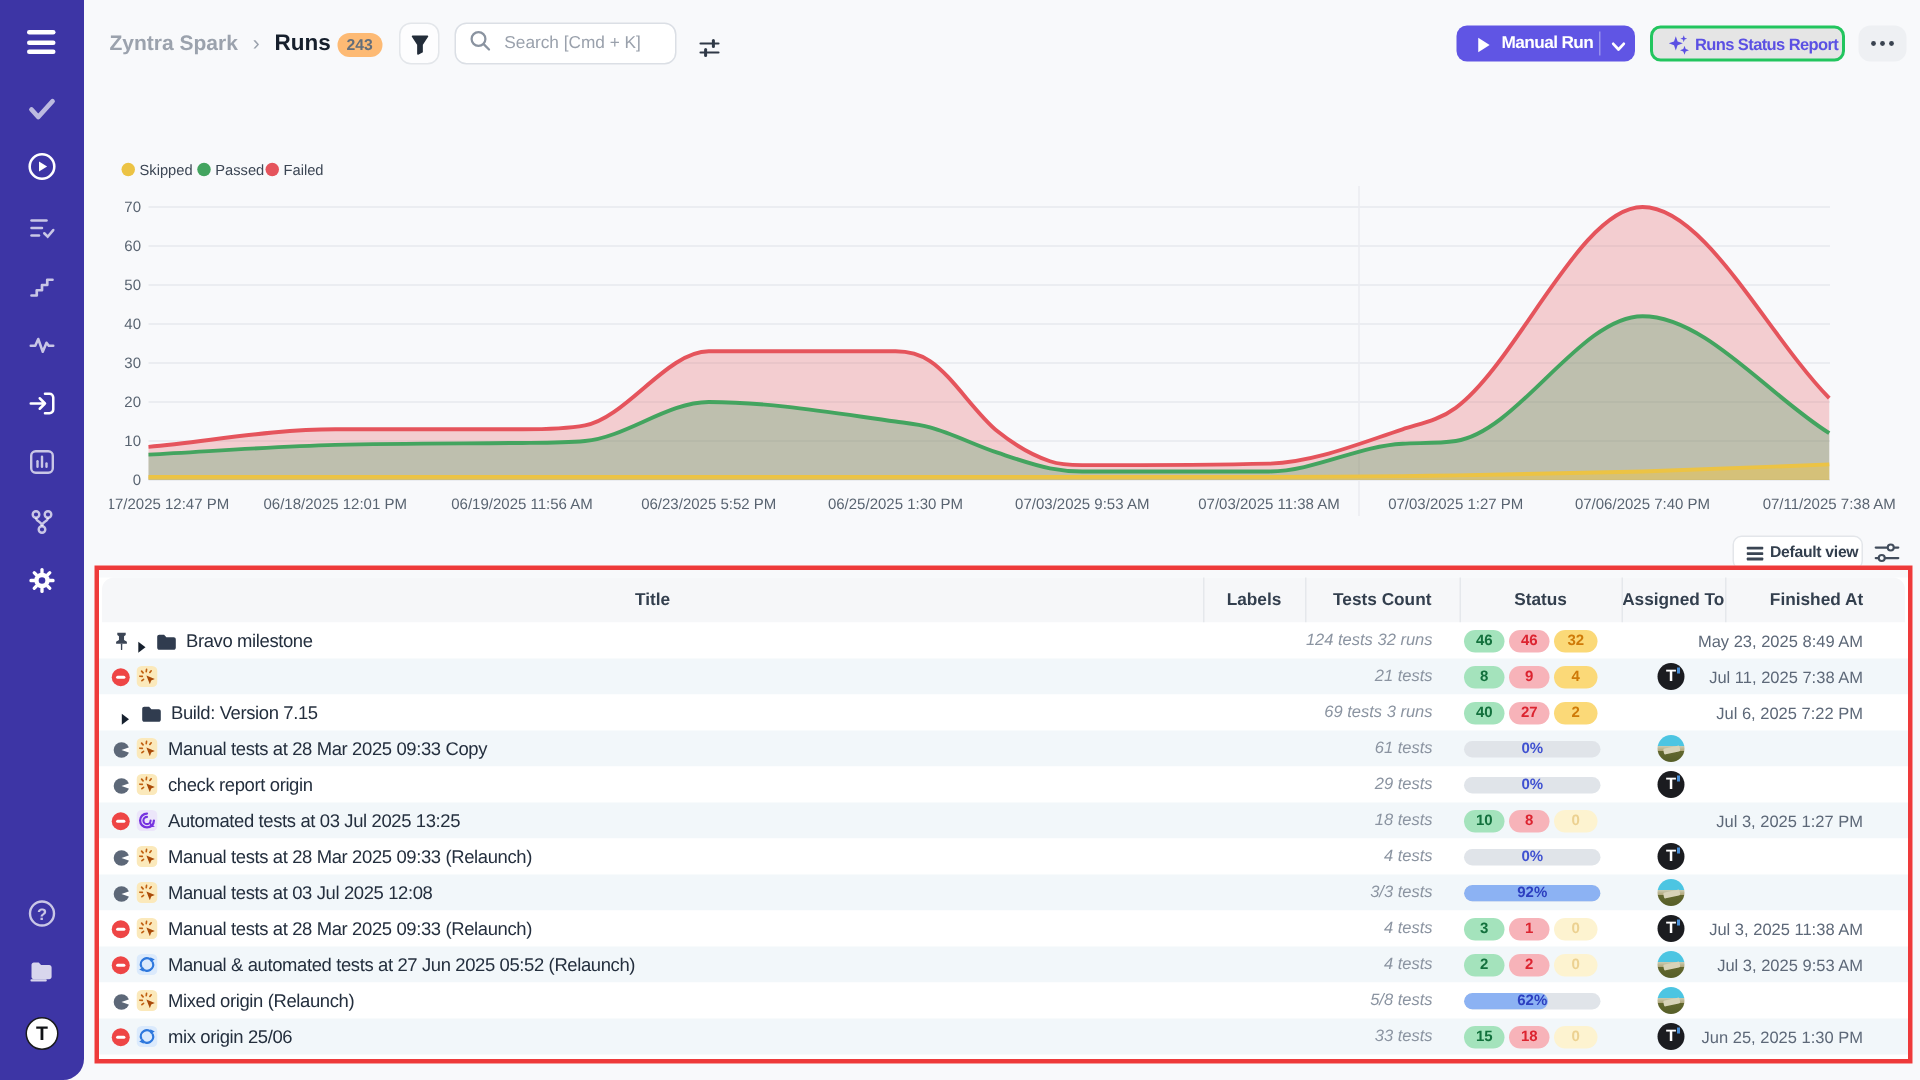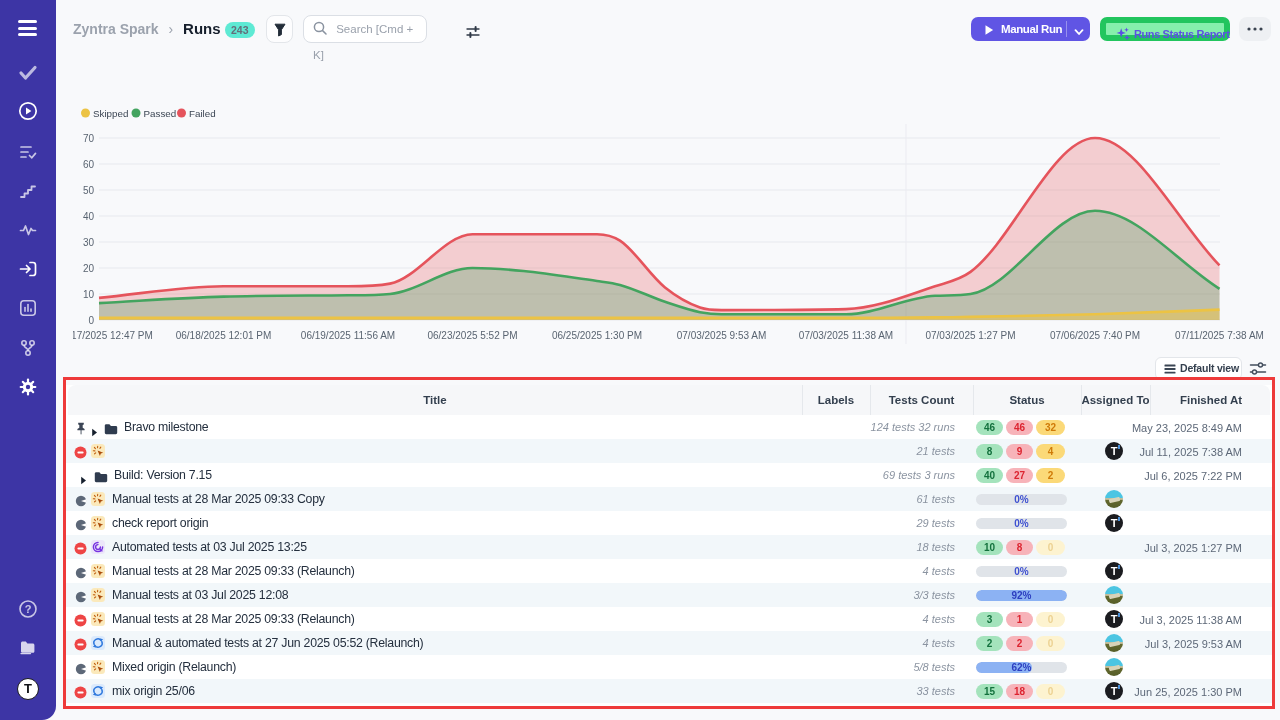--- a/index.html
+++ b/index.html
@@ -8,31 +8,31 @@
 
 #sidebar { position:absolute; left:0; top:0; width:56px; height:720px; background:#3d35a5; border-radius:0 0 14px 0; z-index:5; }
 #burger { position:absolute; left:18px; top:20px; width:19px; }
 #burger i { display:block; height:3px; background:#fff; border-radius:2px; margin-bottom:3.6px; }
 .sbi { position:absolute; left:18px; width:20px; height:20px; }
 #sbavatar { position:absolute; left:17px; top:678px; width:22px; height:22px; border-radius:50%; background:#fff; border:1.5px solid #191a1e; text-align:center; font-weight:bold; font-size:13px; color:#101216; line-height:19px; }
 
 #crumbs { position:absolute; left:73px; top:20px; font-size:14px; color:#9ba2ad; font-weight:bold; white-space:nowrap; }
 #crumbs .sep { margin:0 6px; color:#9ba2ad; font-weight:400; font-size:14px; }
 #crumbs .cur { color:#161f2c; font-weight:bold; font-size:15px; }
-#badge { position:absolute; left:225px; top:22px; background:#5eead4; color:#646e7a; font-size:10.5px; font-weight:bold; border-radius:9px; padding:2px 6px; }
+#badge { position:absolute; left:225px; top:22px; background:#fdba74; color:#646e7a; font-size:10.5px; font-weight:bold; border-radius:9px; padding:2px 6px; }
 #fbtn { position:absolute; left:266px; top:15px; width:27px; height:28px; background:#fdfdfe; border:1px solid #e3e6ea; border-radius:8px; text-align:center; padding-top:6px; }
-#search { position:absolute; left:303px; top:15px; width:124px; height:28px; background:#fff; border:1px solid #dbdfe5; border-radius:8px; font-size:11.5px; color:#9aa1ac; line-height:26px; padding-left:9px; }
+#search { position:absolute; left:303px; top:15px; width:148px; height:28px; background:#fff; border:1px solid #dbdfe5; border-radius:8px; font-size:11.5px; color:#9aa1ac; line-height:26px; padding-left:9px; }
 #search svg { vertical-align:-2px; margin-right:6px; }
 #mixer { position:absolute; left:466px; top:24px; }
 #btn-run { position:absolute; left:971px; top:17px; width:119px; height:24px; background:#6055e4; border-radius:7px; color:#fff; font-size:11.5px; font-weight:bold; letter-spacing:-0.4px; white-space:nowrap; }
 #btn-run .main { position:absolute; left:30px; top:0; height:24px; line-height:24px; }
 #btn-run .main svg { position:absolute; left:-17px; top:7px; }
 #btn-run .sep { position:absolute; left:95px; top:4px; bottom:4px; width:1px; background:rgba(255,255,255,0.35); }
 #btn-run .chev { position:absolute; left:103px; top:9px; }
-#btn-rep { position:absolute; left:1100px; top:17px; width:130px; height:24px; background:#86efac; border:6px solid #22c55e; border-radius:7px; color:#5b50e3; font-size:11px; font-weight:bold; letter-spacing:-0.4px; line-height:22px; white-space:nowrap; padding-left:28px; }
+#btn-rep { position:absolute; left:1100px; top:17px; width:130px; height:24px; background:#e5e5e5; border:2px solid #22c55e; border-radius:7px; color:#5b50e3; font-size:11px; font-weight:bold; letter-spacing:-0.4px; line-height:22px; white-space:nowrap; padding-left:28px; }
 #btn-rep svg { position:absolute; left:9px; top:3px; }
 #btn-dots { position:absolute; left:1239px; top:17px; width:32px; height:24px; background:#eef0f3; border-radius:8px; display:flex; align-items:center; justify-content:center; }
 
 #tabs { position:absolute; left:56px; top:58px; right:0; height:39px; border-bottom:1px solid #e9ebef; }
 .tab { position:absolute; top:16px; font-size:11.5px; font-weight:bold; letter-spacing:-0.1px; color:#333f4e; }
 #tabicon { position:absolute; left:23px; top:14px; }
 #tagpill { position:absolute; left:399px; top:12px; background:#d9eac7; color:#4c5a44; font-size:10.5px; font-weight:bold; border-radius:10px; padding:4px 6px; }
 
 #chart { position:absolute; left:73px; top:100px; }
 

